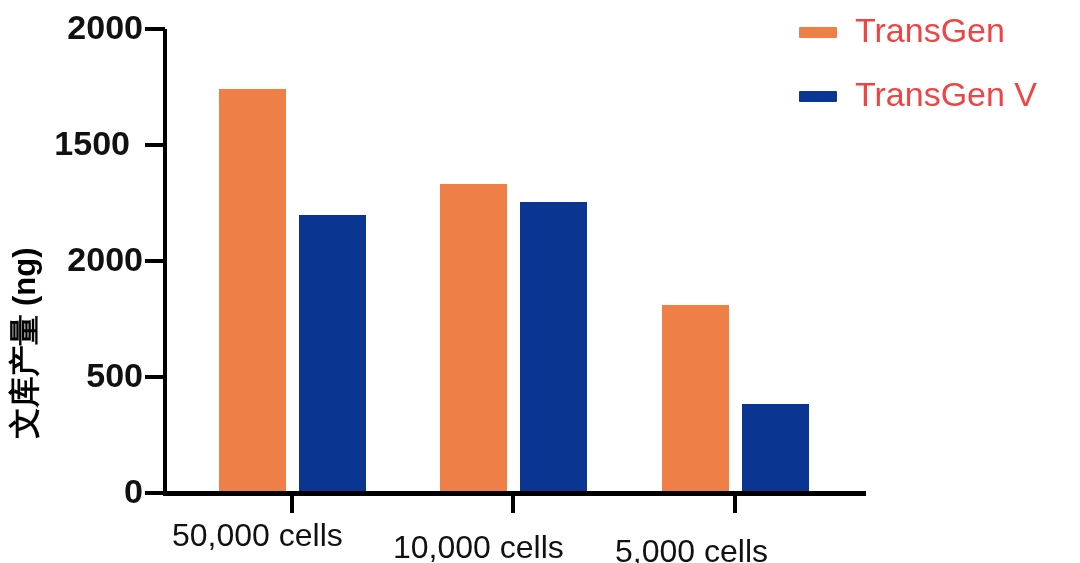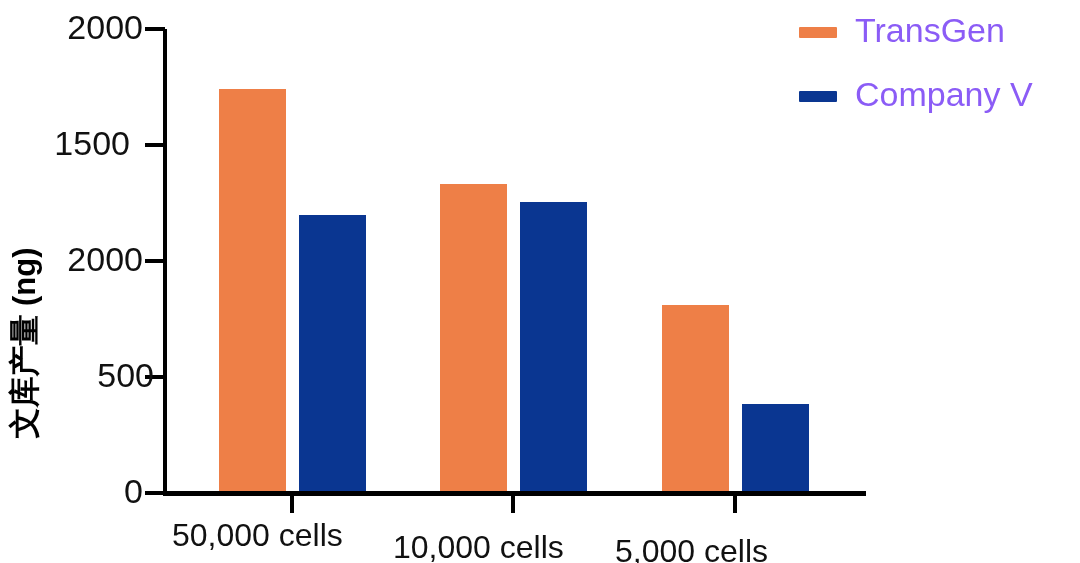--- a/index.html
+++ b/index.html
@@ -59,20 +59,21 @@
 
   .y-tick-label {
     position: absolute;
     right: 0;
     width: 120px;
     text-align: right;
     font-size: 34px;
     line-height: 34px;
     color: #111111;
     white-space: nowrap;
+    font-weight: bold;
   }
 
   
   .x-axis-line {
     position: absolute;
     left: 163px;
     top: 491px;
     width: 703px;
     height: 5px;
     background: #000000;
@@ -120,38 +121,38 @@
     width: 38px;
     height: 11px;
     border-radius: 1px;
   }
   .legend-label {
     position: absolute;
     left: 60px;
     top: 0px;
     font-size: 34px;
     line-height: 40px;
-    color: #8b5cf6;
+    color: #ef4444;
     white-space: nowrap;
   }
 </style>
 </head>
 <body>
 
 <div id="chart-root">
 
   <div class="y-axis-title">文库产量 (ng)</div>
 
   <div class="y-axis-line"></div>
 
   <div id="y-ticks">
       <div class="y-tick" style="top: 491px;"></div>
       <div class="y-tick-label" style="top: 474px; left: 23px;">0</div>
       <div class="y-tick" style="top: 375px;"></div>
-      <div class="y-tick-label" style="top: 358px; left: 34px;">500</div>
+      <div class="y-tick-label" style="top: 358px; left: 23px;">500</div>
       <div class="y-tick" style="top: 259px;"></div>
       <div class="y-tick-label" style="top: 242px; left: 23px;">2000</div>
       <div class="y-tick" style="top: 143px;"></div>
       <div class="y-tick-label" style="top: 126px; left: 10px;">1500</div>
       <div class="y-tick" style="top: 27px;"></div>
       <div class="y-tick-label" style="top: 10px; left: 23px;">2000</div>
     </div>
 
   <div id="bars-layer">
       <div class="bar" title="TransGen · 50,000 cells · 1740" style="left: 218.5px; width: 67px; height: 403.68px; background: rgb(238, 127, 71);"></div>
@@ -173,17 +174,17 @@
       <div class="x-tick-label" style="left: 615px; margin-top: 16px;">5,000 cells</div>
     </div>
 
   <div class="legend">
     <div class="legend-row">
       <div class="legend-swatch" id="sw0" style="background: rgb(238, 127, 71);"></div>
       <div class="legend-label">TransGen</div>
     </div>
     <div class="legend-row">
       <div class="legend-swatch" id="sw1" style="background: rgb(10, 54, 145);"></div>
-      <div class="legend-label">Company V</div>
+      <div class="legend-label">TransGen V</div>
     </div>
   </div>
 
 </div>
 
 </body></html>

